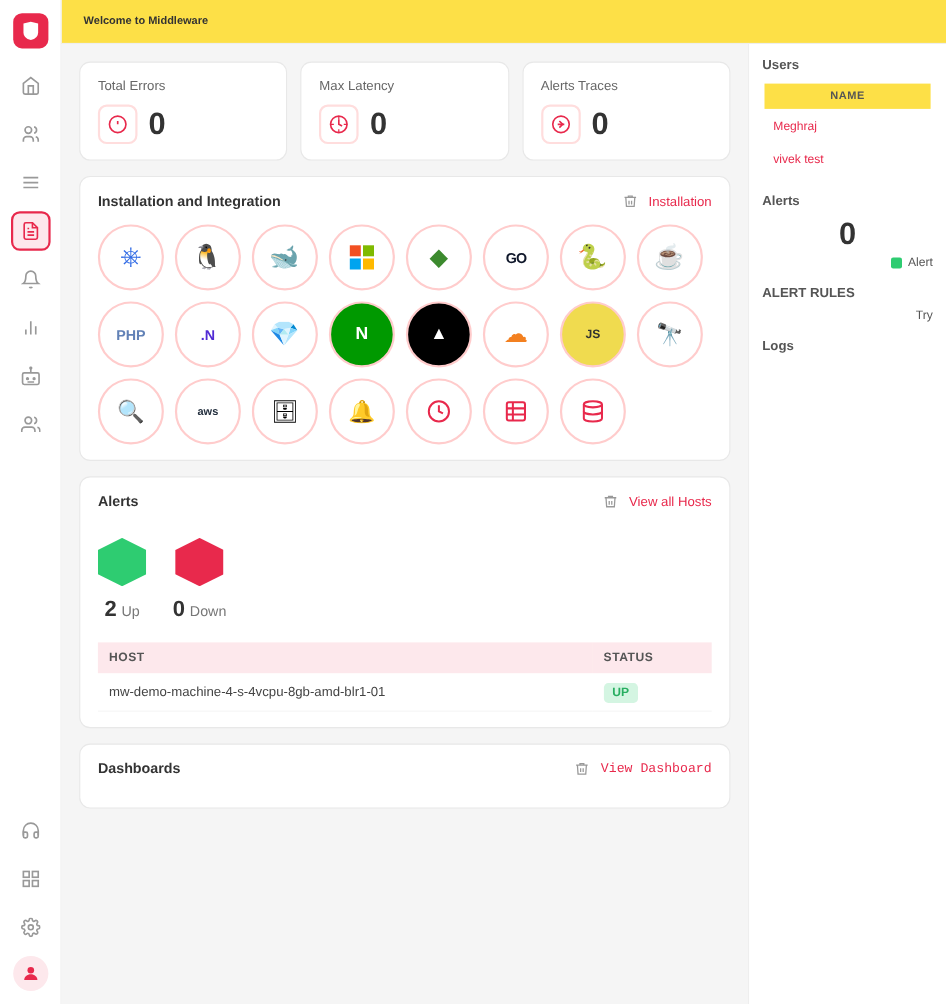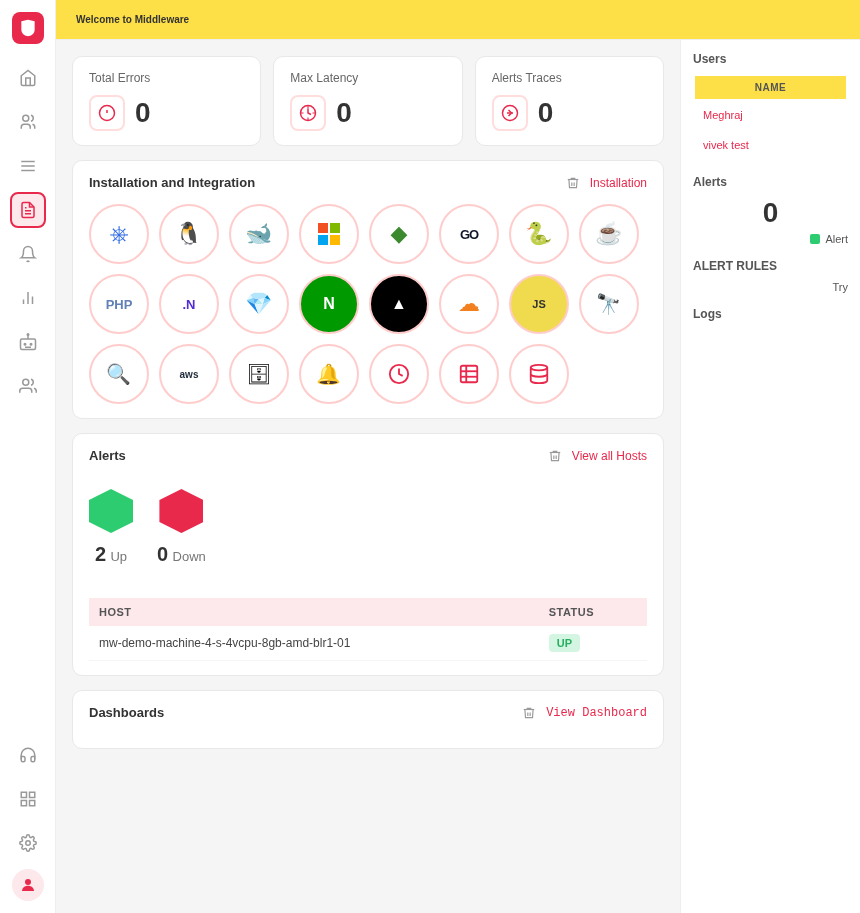--- a/index.html
+++ b/index.html
@@ -175,21 +175,21 @@
     .hexagon {
       width: 44px; height: 44px;
       clip-path: polygon(50% 0%, 100% 25%, 100% 75%, 50% 100%, 0% 75%, 0% 25%);
       display: flex; align-items: center; justify-content: center;
     }
     .hex-green { background: #2ecc71; }
     .hex-red { background: #e8294c; }
     .host-count { font-size: 20px; font-weight: 700; color: #333; }
     .host-label { font-size: 13px; color: #777; }
 
-    .hosts-table { width: 100%; border-collapse: collapse; margin-top: 20px; }
+    .hosts-table { width: 100%; border-collapse: collapse; margin-top: 6px; }
     .hosts-table thead tr { background: #fde8ec; }
     .hosts-table th { padding: 8px 10px; text-align: left; font-size: 11px; font-weight: 700; color: #555; letter-spacing: 0.5px; }
     .hosts-table td { padding: 10px; font-size: 12px; color: #444; border-bottom: 1px solid #f5f5f5; }
     .status-badge {
       padding: 3px 8px;
       border-radius: 4px;
       font-size: 11px;
       font-weight: 700;
     }
     .status-up { background: #d4f5e2; color: #27ae60; }

